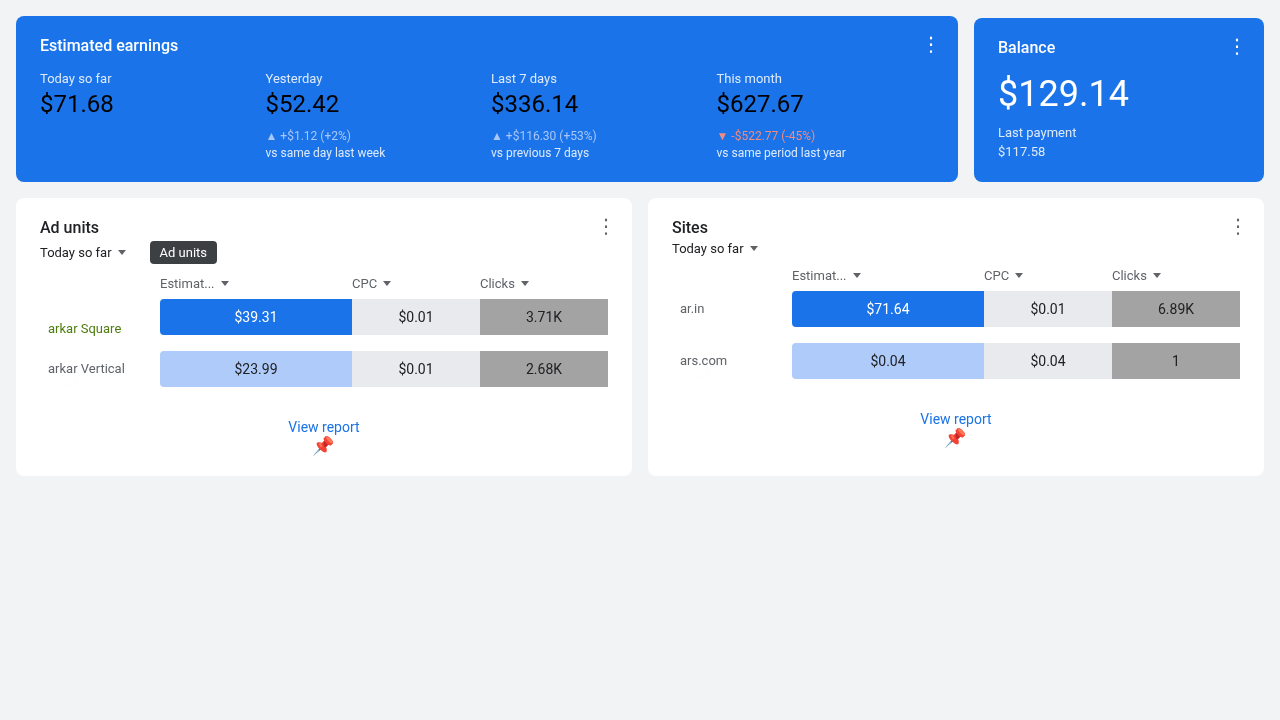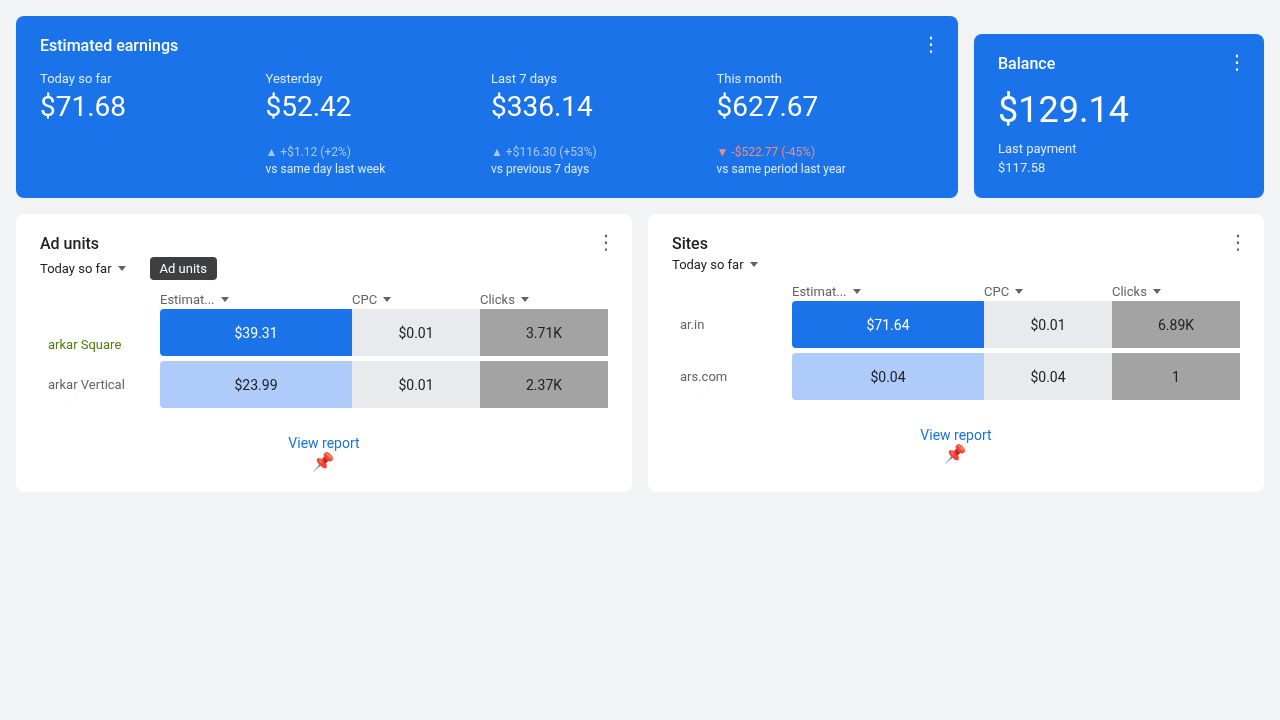--- a/index.html
+++ b/index.html
@@ -68,24 +68,24 @@
 
     .earnings-item {}
 
     .earnings-label {
       font-size: 13px;
       color: rgba(255,255,255,0.85);
       margin-bottom: 4px;
     }
 
     .earnings-value {
-      font-size: 28px;
+      font-size: 24px;
       font-weight: 400;
-      color: #ffffff;
-      margin-bottom: 21px;
+      color: #000000;
+      margin-bottom: 10px;
     }
 
     .earnings-change {
       font-size: 12px;
       color: rgba(255,255,255,0.85);
       line-height: 1.4;
     }
 
     .change-up { color: #a8c7fa; }
     .change-down { color: #f28b82; }
@@ -192,21 +192,21 @@
 
     .row-cells {
       display: flex;
       flex: 1;
     }
 
     .cell {
       display: flex;
       align-items: center;
       justify-content: center;
-      height: 47px;
+      height: 36px;
       font-size: 14px;
       color: #202124;
     }
 
     .cell-estimated { flex: 1.2; }
     .cell-cpc { flex: 0.8; }
     .cell-clicks { flex: 0.8; }
 
     .cell-blue-dark {
       background: #1a73e8;
@@ -382,21 +382,21 @@
             <div class="cell cell-cpc cell-gray">$0.01</div>
             <div class="cell cell-clicks cell-gray-light">3.71K</div>
           </div>
         </div>
 
         <div class="table-row-item">
           <div class="row-label" style="padding-left:8px; font-size:13px; color:#5f6368;">arkar Vertical</div>
           <div class="row-cells">
             <div class="cell cell-estimated cell-blue-light">$23.99</div>
             <div class="cell cell-cpc cell-gray">$0.01</div>
-            <div class="cell cell-clicks cell-gray-light">2.37K</div>
+            <div class="cell cell-clicks cell-gray-light">2.68K</div>
           </div>
         </div>
       </div>
     </div>
 
     <div class="card-footer">
       <a class="view-report-link">View report</a>
       <span class="pin-icon">📌</span>
     </div>
   </div>

